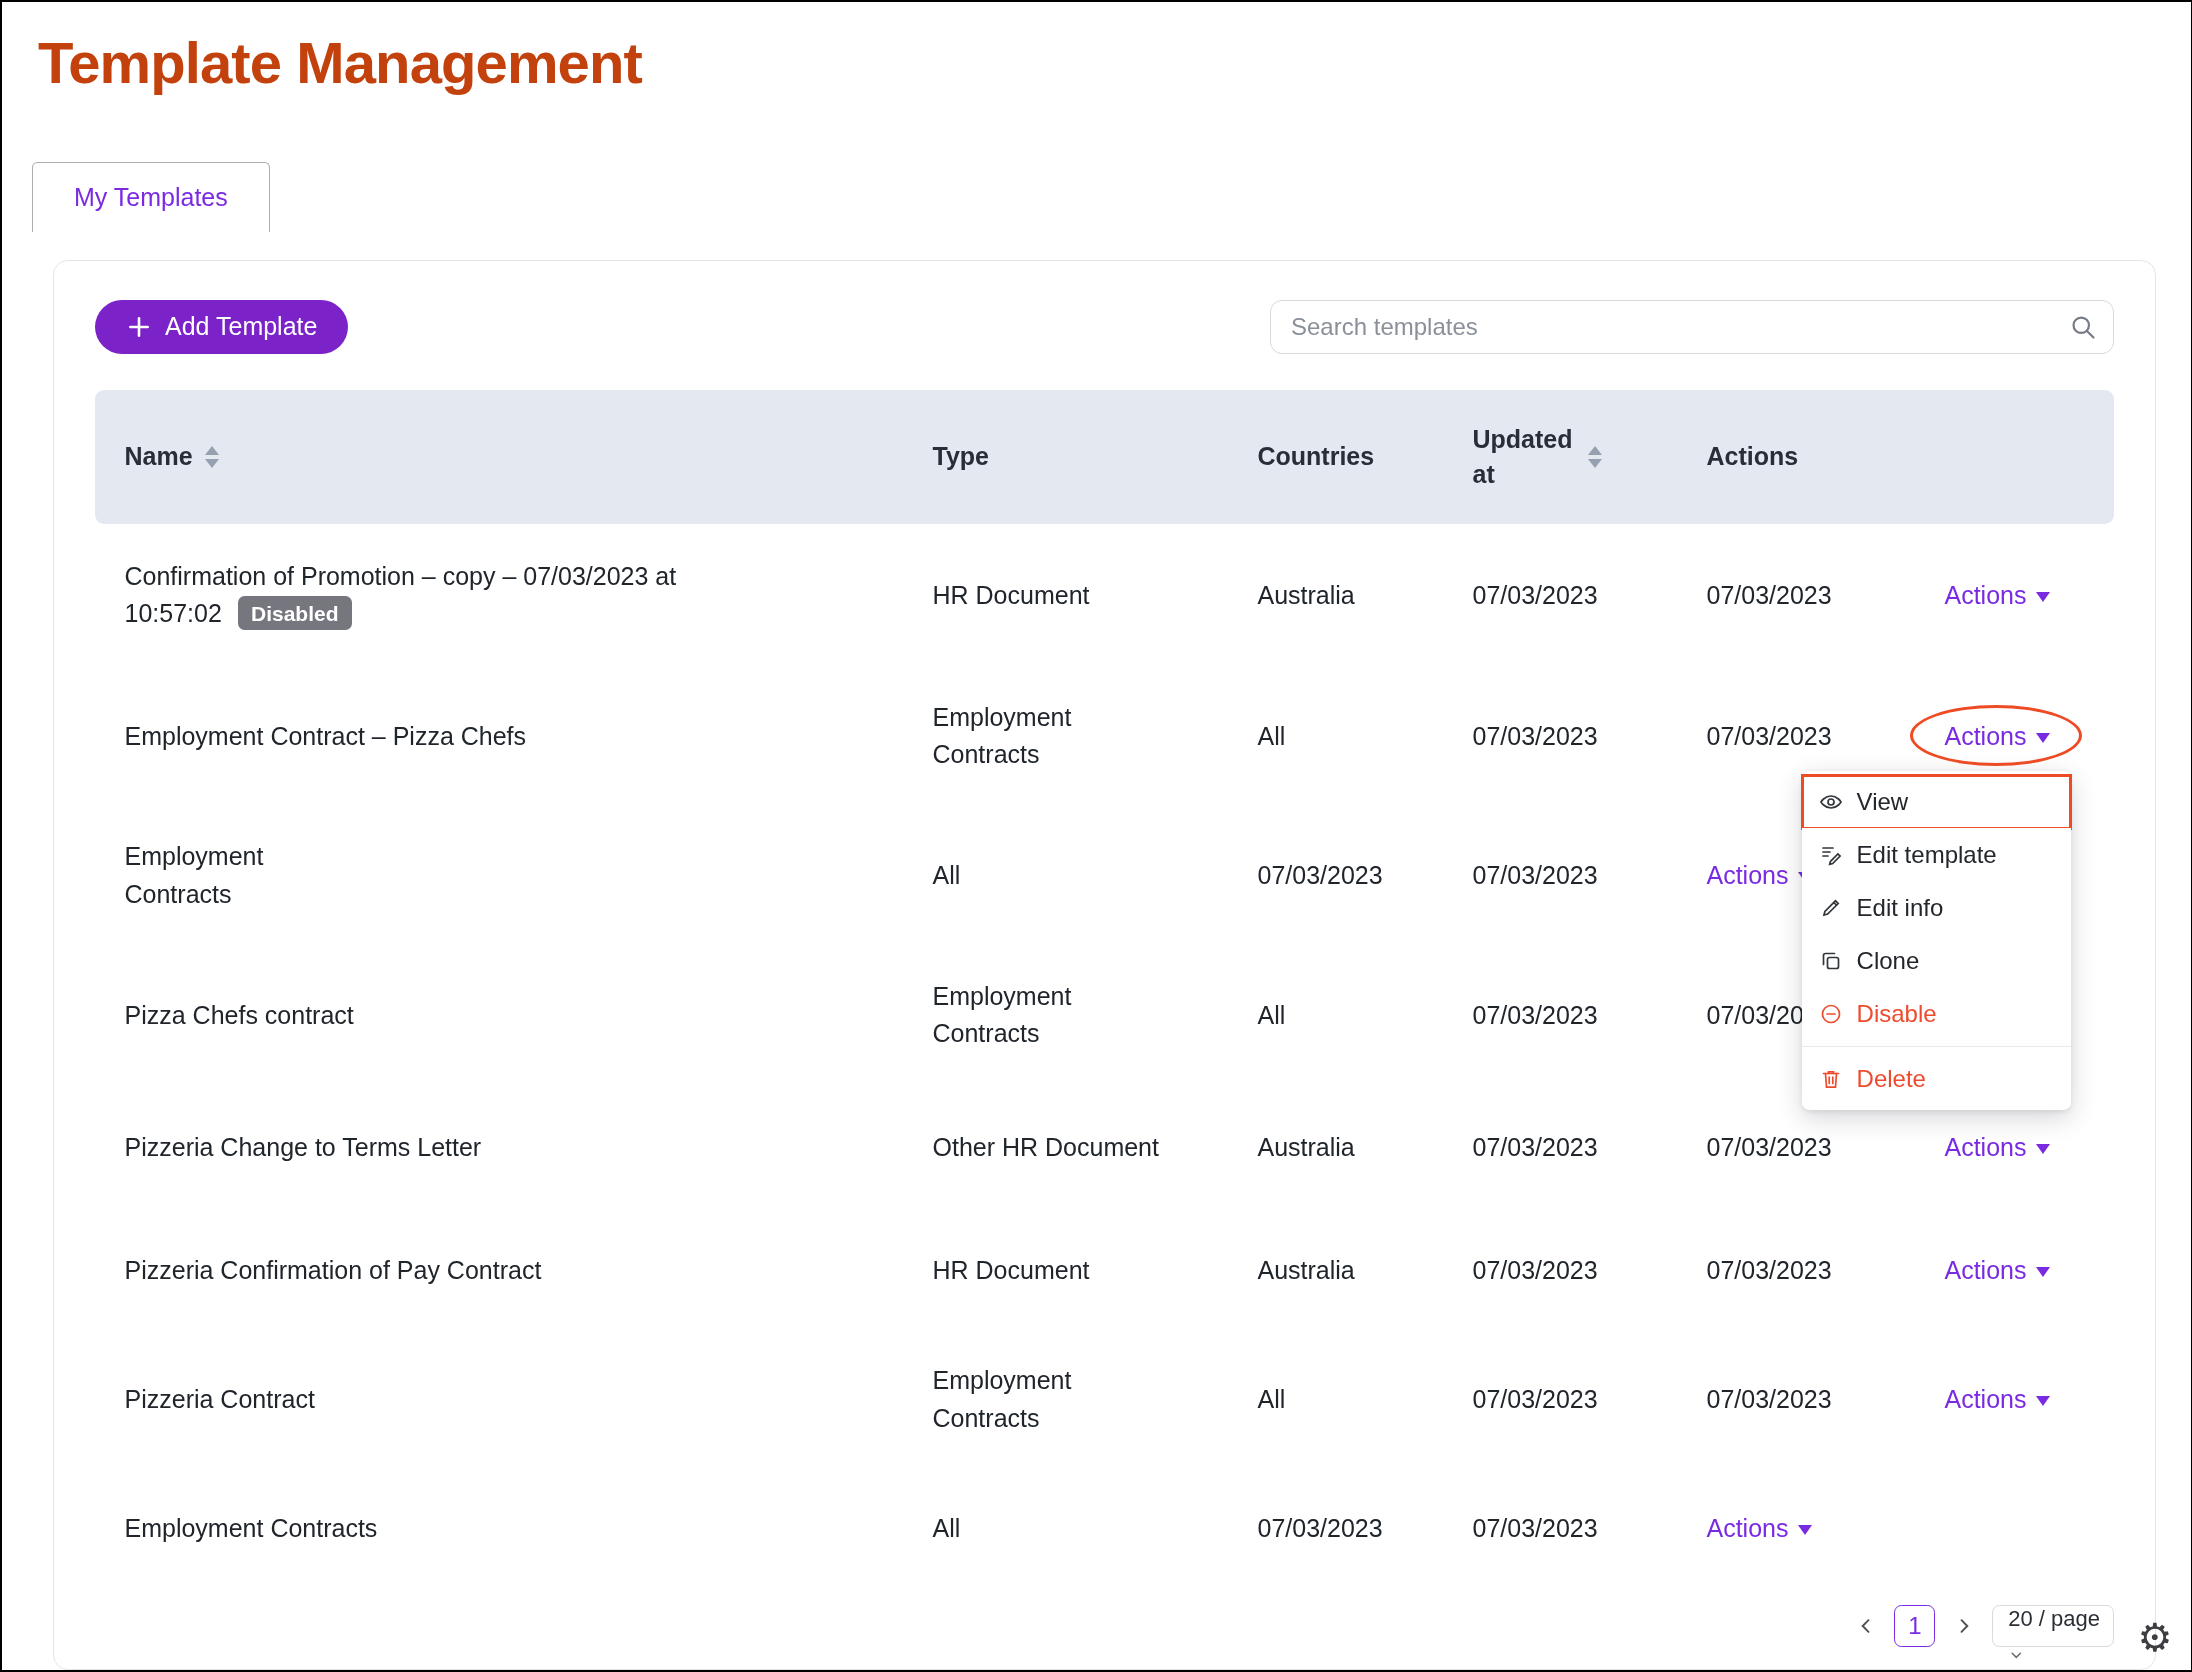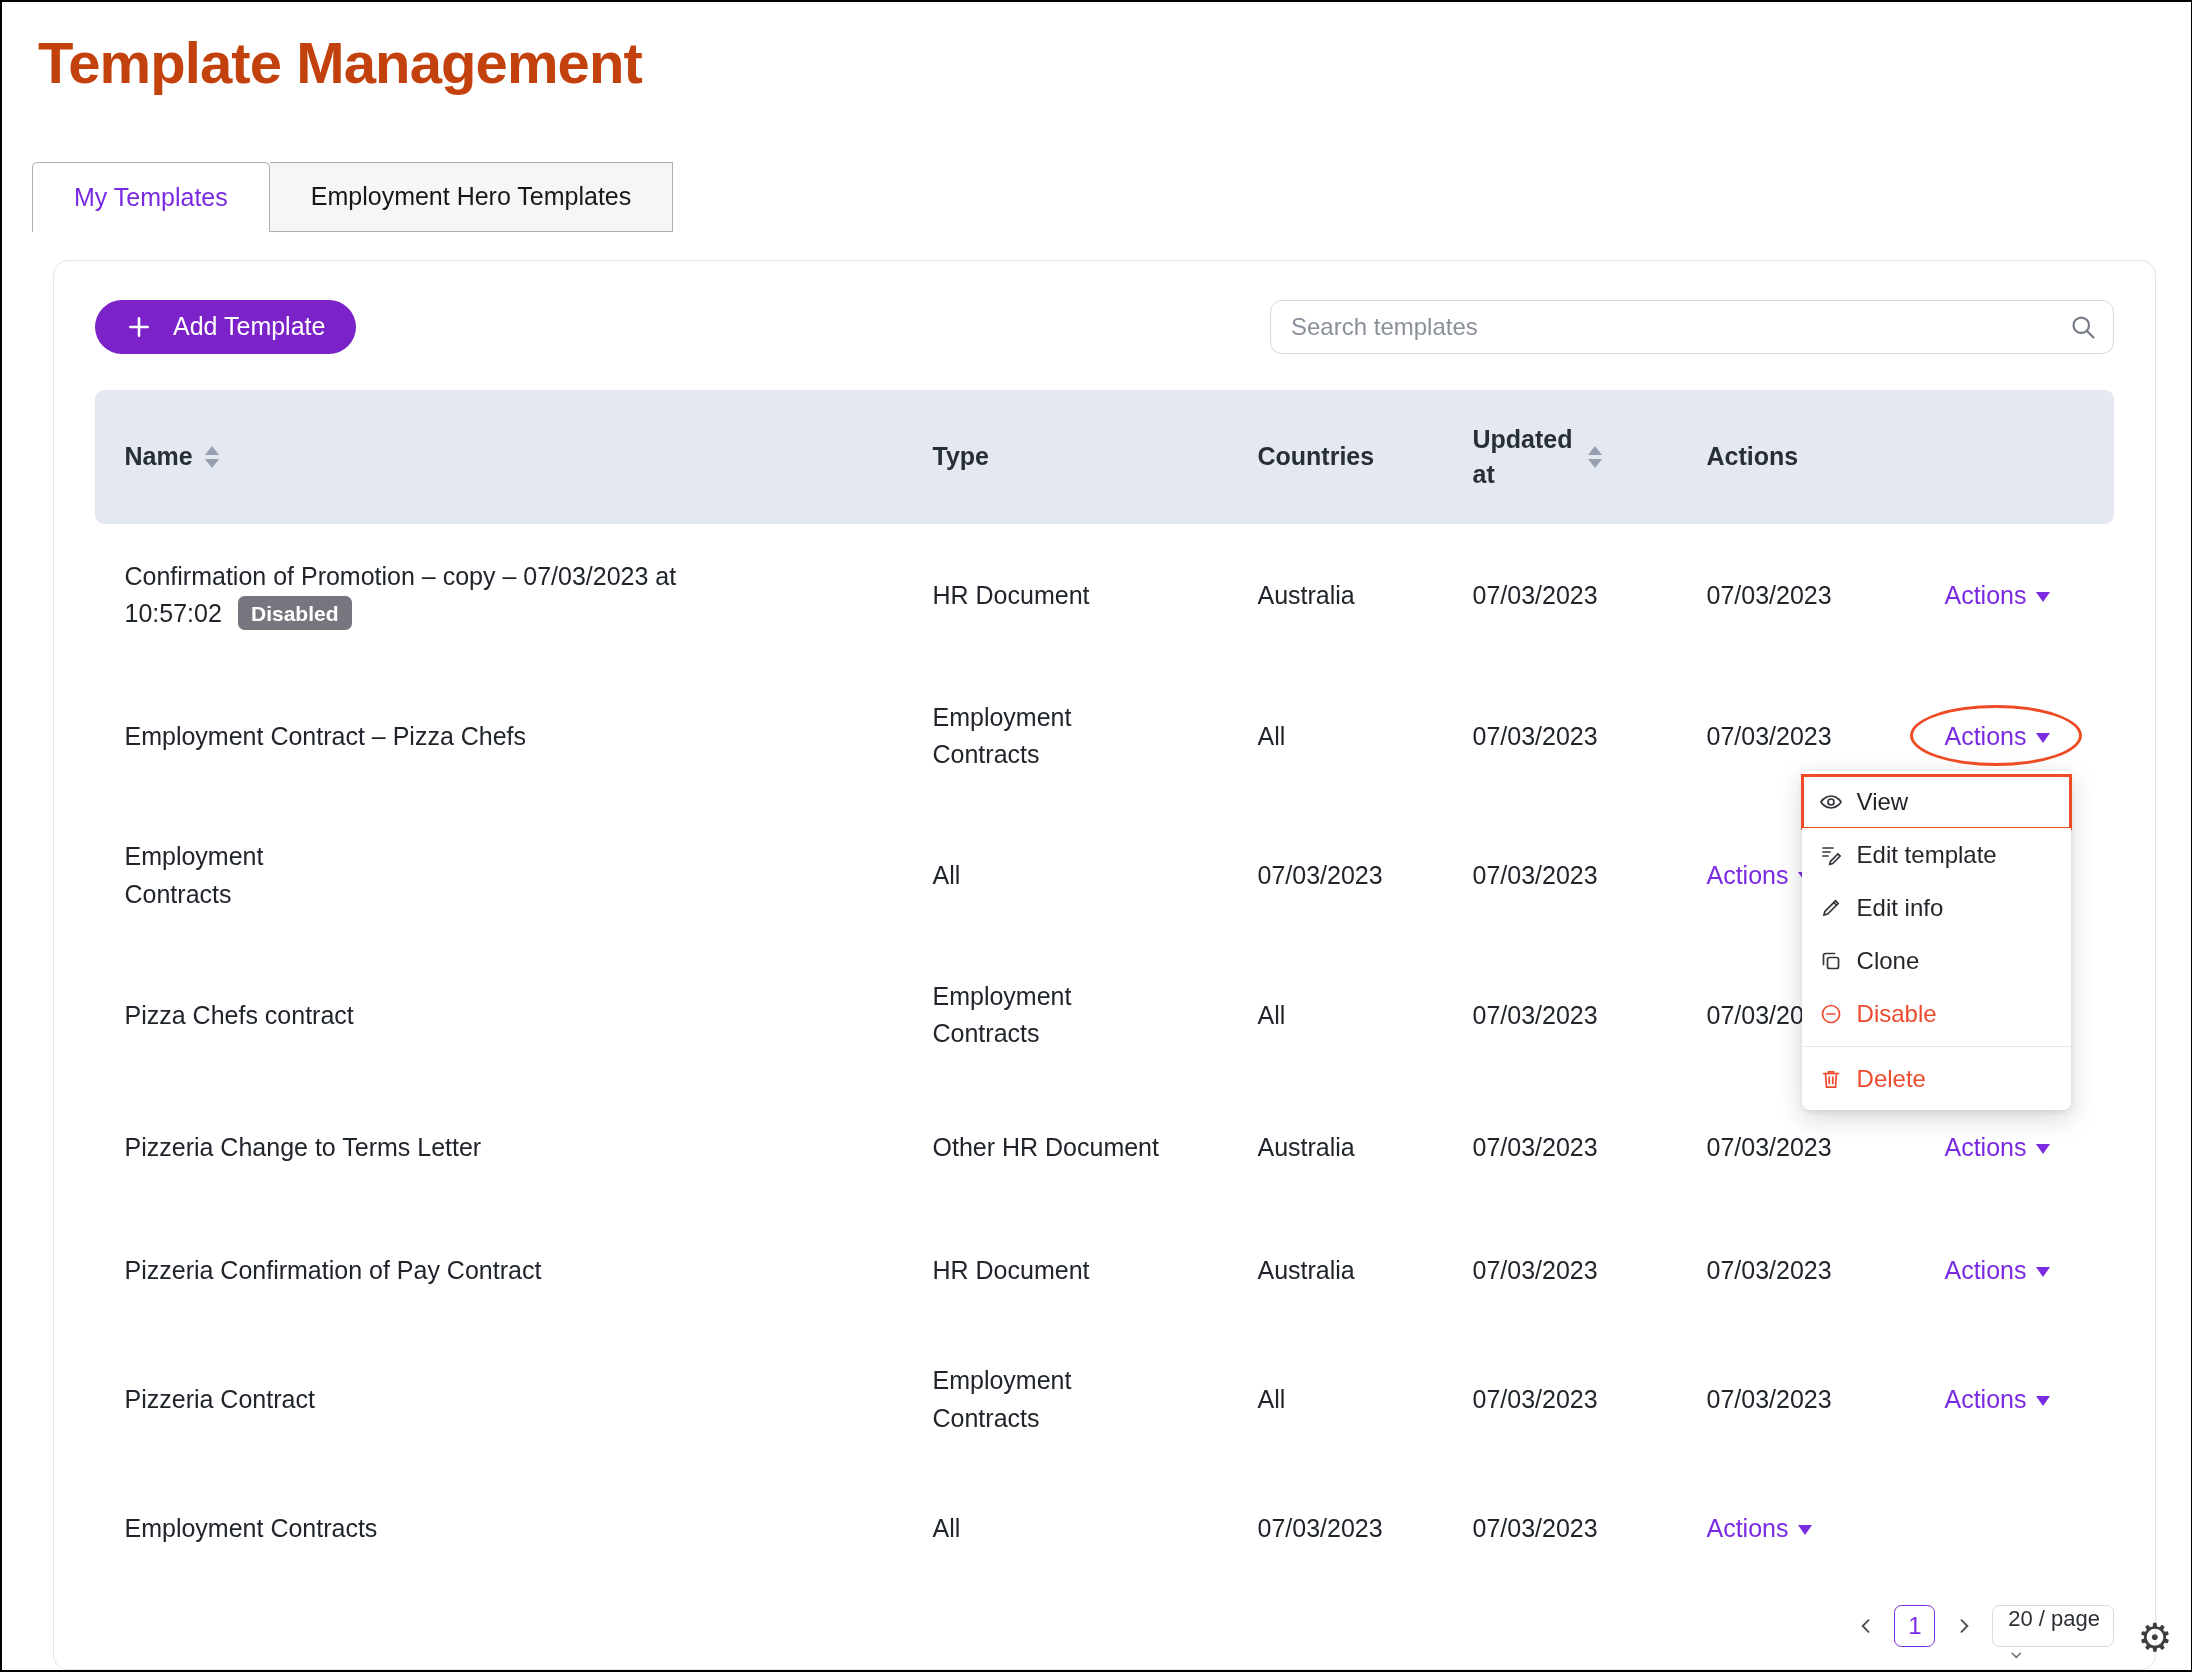--- a/index.html
+++ b/index.html
@@ -10,21 +10,21 @@
   .title{font-size:58px;font-weight:800;margin:12px;letter-spacing:-0.9px;color:#c2410c;}
 
   .tabs{margin-top:54px;display:flex;padding-left:6px;}
   .tab{height:70px;display:flex;align-items:center;padding:0 41px;font-size:25px;border:1.8px solid #ADADAD;box-sizing:border-box;cursor:pointer;background:#F6F6F6;color:#17181C;}
   .tab.active{background:#fff;color:var(--accent,#7A2BE2);border-bottom:none;border-radius:5.5px 5.5px 0 0;}
   .tab + .tab{border-left:none;}
 
   .card{position:relative;margin:28px 0 0 27px;height:1412px;border:1.8px solid #E4E4E6;border-radius:14.8px;box-sizing:border-box;padding:39px 41px 20px 41px;display:flex;flex-direction:column;background:#fff;}
 
   .toolbar{display:flex;justify-content:space-between;align-items:center;}
-  .btn-add{display:inline-flex;align-items:center;gap:21px;height:54px;padding:0 31px;background:var(--button,#7B22C9);color:#fff;border:none;border-radius:28px;font-size:25px;font-weight:500;font-family:inherit;cursor:pointer;}
+  .btn-add{display:inline-flex;align-items:center;gap:13px;height:54px;padding:0 31px;background:var(--button,#7B22C9);color:#fff;border:none;border-radius:28px;font-size:25px;font-weight:500;font-family:inherit;cursor:pointer;}
   .search-wrap{position:relative;}
   .search-input{width:844px;height:54px;box-sizing:border-box;border:1.8px solid #D9D9DE;border-radius:12px;padding:0 55px 0 20px;font-size:24px;font-family:inherit;color:#333;outline:none;background:#fff;}
   .search-input::placeholder{color:#8A9099;}
   .search-icon{position:absolute;right:16.6px;top:50%;transform:translateY(-50%);display:flex;}
 
   .thead,.trow{display:grid;grid-template-columns:808px 325px 215px 234px 238px 1fr;align-items:center;}
   .thead{margin-top:36px;height:134px;background:var(--header-bg,#E3E8F1);border-radius:9.2px;font-weight:700;color:#272E38;font-size:25px;}
   .th{padding-left:29.5px;display:flex;align-items:center;gap:12px;}
   .th .lbl2{max-width:103px;line-height:1.4;}
   .sort{display:inline-flex;flex-direction:column;gap:3.7px;}
@@ -61,23 +61,20 @@
 <body>
 
 <div class="frame">
   <div class="page">
 
     <h1 class="title">Template Management</h1>
 
     <div class="tabs">
       <div class="tab active">
         <span>My Templates</span>
-      </div>
-      <div class="tab">
-        <span>Employment Hero Templates</span>
       </div>
     </div>
 
     <div class="card">
 
       <div class="toolbar">
         <button class="btn-add">
           <span>
             <svg width="26" height="26" viewBox="0 0 24 24" fill="none" stroke="#fff" stroke-width="2.4" stroke-linecap="round">
                 <path d="M12 4v16M4 12h16"></path>

